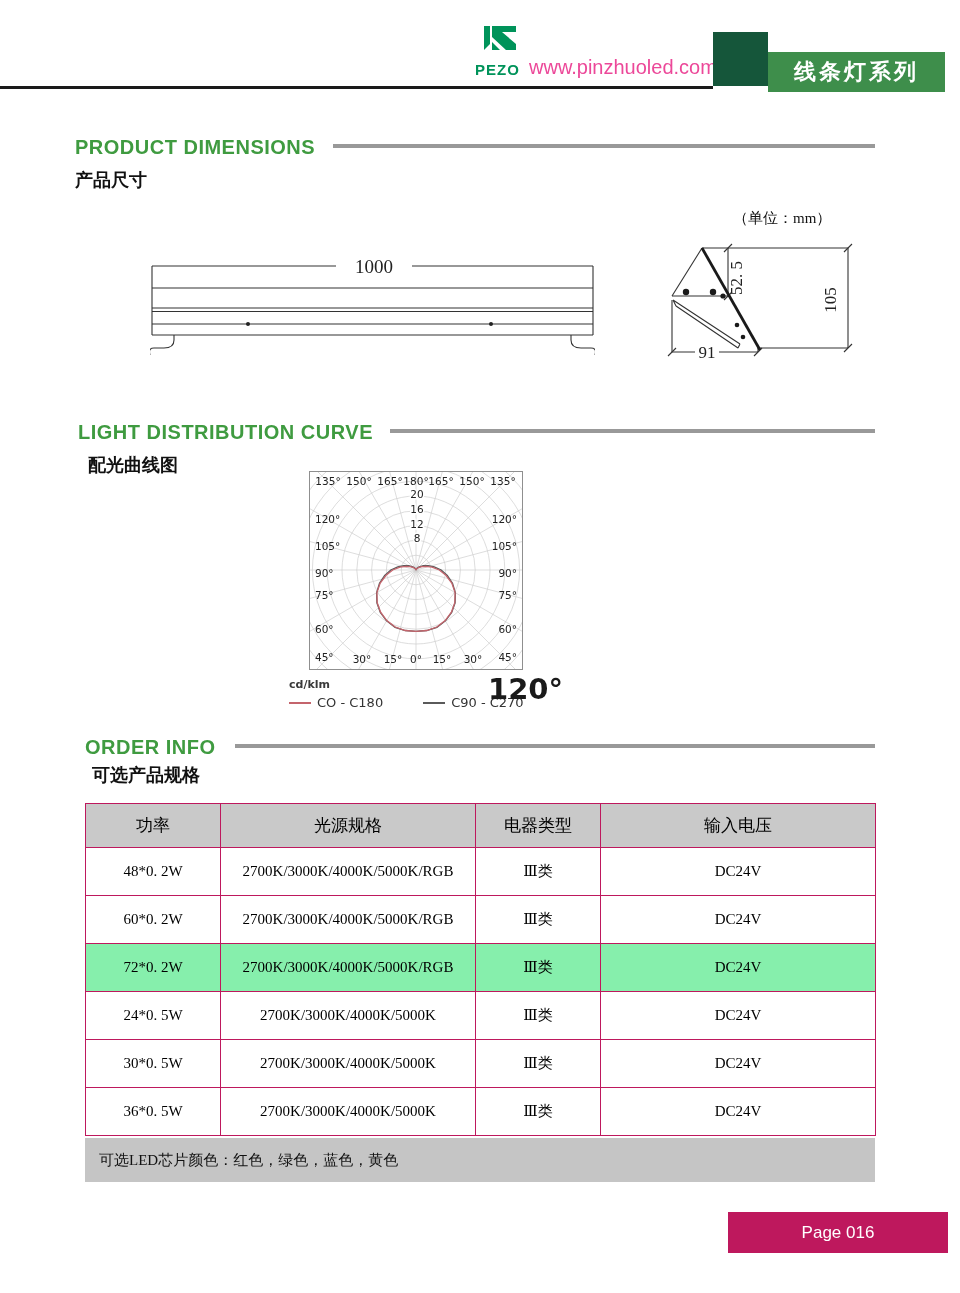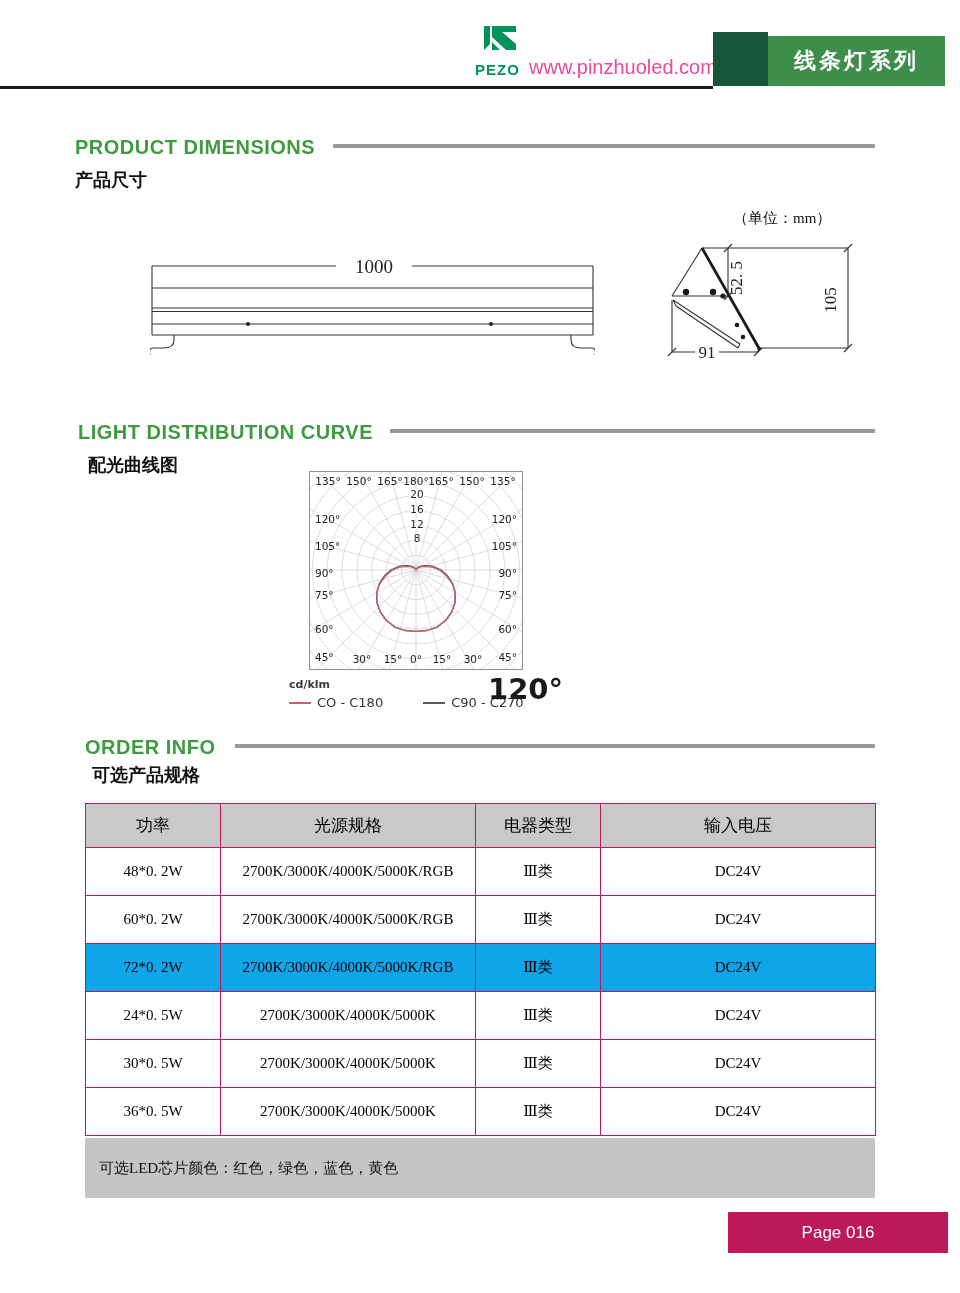--- a/index.html
+++ b/index.html
@@ -32,41 +32,41 @@
   .legend-dash { width:22px; height:2px; display:inline-block; }
   .beam-angle { font-size:29px; font-weight:bold; color:#1a1a1a; font-family:"DejaVu Sans", sans-serif; }
 
   
   table.order { border-collapse:collapse; table-layout:fixed; width:790px;
     font-family:"Liberation Serif", "DejaVu Serif", serif; }
   table.order th, table.order td { border:1px solid #be185d; text-align:center;
     font-weight:normal; color:#000; }
   table.order th { height:44px; background:#c9c9c9; font-size:17px; }
   table.order td { height:48px; font-size:15px; }
-  table.order tr.hl td { background:#0ea5e9; }
+  table.order tr.hl td { background:#86efac; }
   .table-note { background:#c5c5c5; font-size:15px; color:#111;
     font-family:"Liberation Serif", "DejaVu Serif", serif;
     display:flex; align-items:center; padding-left:14px; }
 
   .page-badge { background:#be185d; color:#fff; font-size:17px;
     display:flex; align-items:center; justify-content:center; }
 </style>
 </head>
 <body>
 
 <svg class="abs" style="left:476px; top:24px;" width="48" height="38" viewBox="0 0 48 38">
   <polygon points="8,2 14,2 14,20 8,26" fill="#00935a"></polygon>
   <polygon points="16,2 40,2 40,8 26,8 40,20 40,26 30,26 16,13" fill="#00935a"></polygon>
   <polygon points="16,18 24,26 16,26" fill="#00935a"></polygon>
 </svg>
 <div class="abs brand-text" style="left:475px; top:61px;">PEZO</div>
 <div class="abs site-url" style="left:529px; top:56px;">www.pinzhuoled.com</div>
 <div class="abs header-rule" style="left:0; top:86px; width:713px; height:3px;"></div>
 <div class="abs badge-dark" style="left:713px; top:32px; width:55px; height:54px;"></div>
-<div class="abs badge-light" style="left:768px; top:36px; width:177px; height:50px;">线条灯系列</div>
+<div class="abs badge-light" style="left:768px; top:52px; width:177px; height:40px;">线条灯系列</div>
 
 <div class="abs sec-title" style="left:75px; top:136px;">PRODUCT DIMENSIONS</div>
 <div class="abs sec-rule" style="left:333px; top:144px; width:542px;"></div>
 <div class="abs sec-sub" style="left:75px; top:168px;">产品尺寸</div>
 <div class="abs unit-note" style="left:733px; top:169px;margin-top:40px;">（单位：mm）</div>
 
 <svg class="abs" style="left:150px; top:246px;" width="445" height="115" viewBox="0 0 445 115">
   <g stroke="#333" stroke-width="1.1" fill="none">
     <path d="M2,20 H186 M262,20 H443"></path>
     <path d="M2,20 V89 M443,20 V89 M2,89 H443"></path>
@@ -245,15 +245,15 @@
         <td>DC24V</td>
       </tr>
       <tr>
         <td>36*0. 5W</td>
         <td>2700K/3000K/4000K/5000K</td>
         <td>Ⅲ类</td>
         <td>DC24V</td>
       </tr>
     </tbody>
 </table>
-<div class="abs table-note" style="left:85px; top:1138px; width:790px; height:60px;">可选LED芯片颜色：红色，绿色，蓝色，黄色</div>
+<div class="abs table-note" style="left:85px; top:1138px; width:790px; height:44px;">可选LED芯片颜色：红色，绿色，蓝色，黄色</div>
 
 <div class="abs page-badge" style="left:728px; top:1212px; width:220px; height:41px;">Page 016</div>
 
 </body></html>

